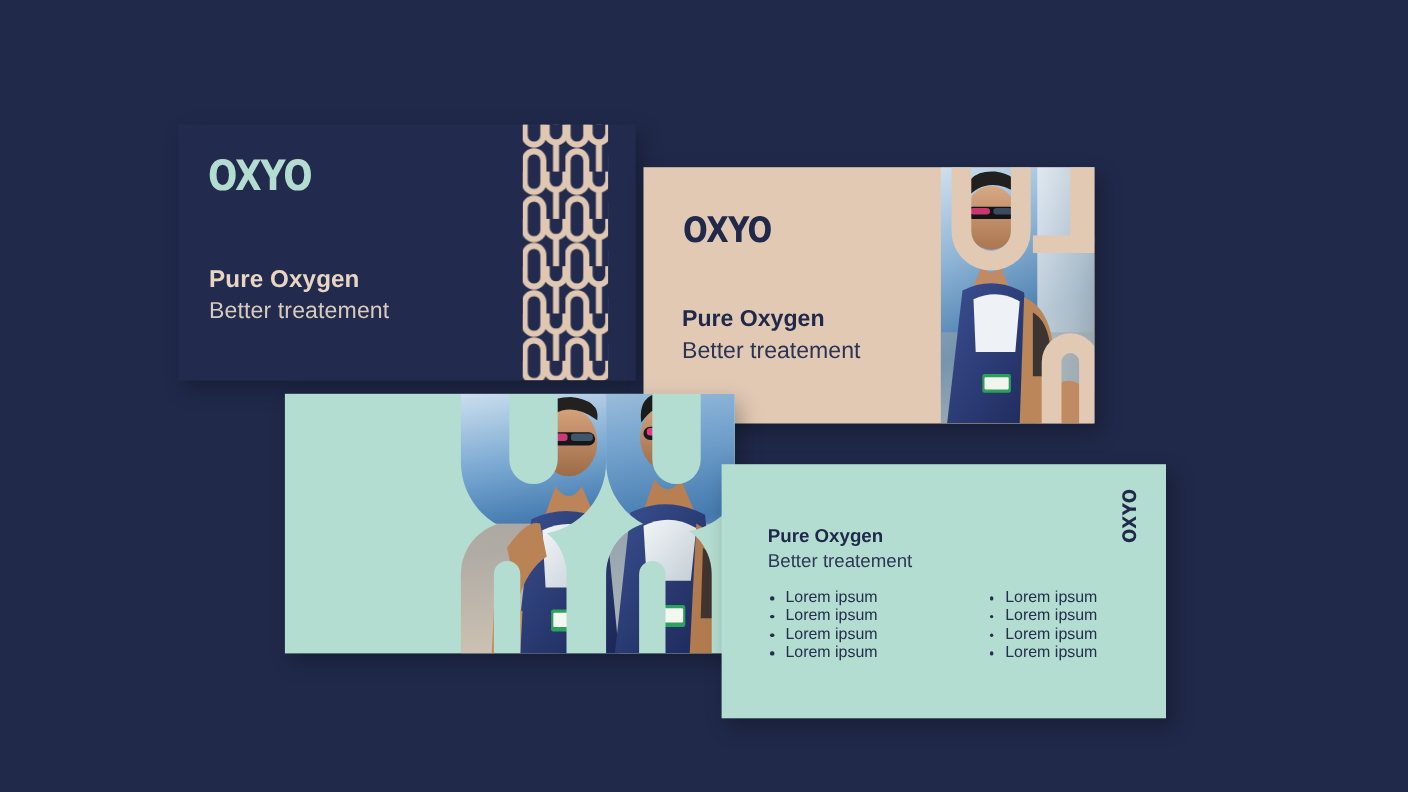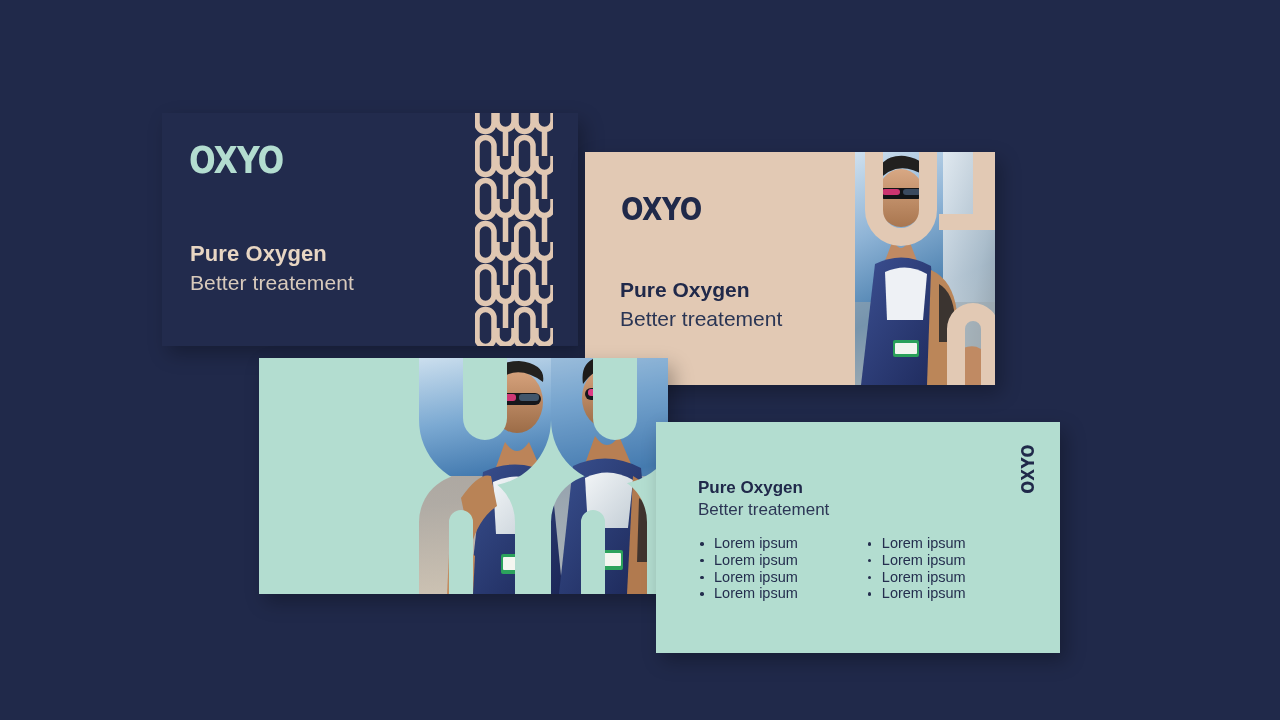--- a/index.html
+++ b/index.html
@@ -46,21 +46,21 @@
   #card-mint-text{left:656px;top:422px;width:404px;height:231px;background:#b3ddd0;}
   #card-mint-text .head{position:absolute;left:42px;top:56px;color:#20294a;font-size:17px;font-weight:700;}
   #card-mint-text .sub{position:absolute;left:42px;top:78px;color:#2c3655;font-size:17px;font-weight:400;}
   #card-mint-text .vlogo{
     position:absolute;right:22px;top:22px;
     color:#20294a;font-size:17px;font-weight:700;letter-spacing:.5px;
     font-family:"DejaVu Sans Condensed","Liberation Sans Narrow","Liberation Sans",sans-serif;
     writing-mode:vertical-rl;transform:rotate(180deg);
     transform-origin:center;
   }
-  #card-mint-text .cols{position:absolute;left:42px;top:113px;width:330px;display:flex;gap:68px;}
+  #card-mint-text .cols{position:absolute;left:42px;top:113px;width:330px;display:flex;gap:100px;}
   #card-mint-text ul{list-style:none;margin:0;padding:0;}
   #card-mint-text li{
     position:relative;padding-left:16px;
     color:#242e4e;font-size:14.5px;line-height:16.8px;margin-bottom:0;
   }
   #card-mint-text li+li{margin-top:0;}
   #card-mint-text li::before{
     content:"";position:absolute;left:2px;top:7px;
     width:3.5px;height:3.5px;border-radius:50%;background:#242e4e;
   }

